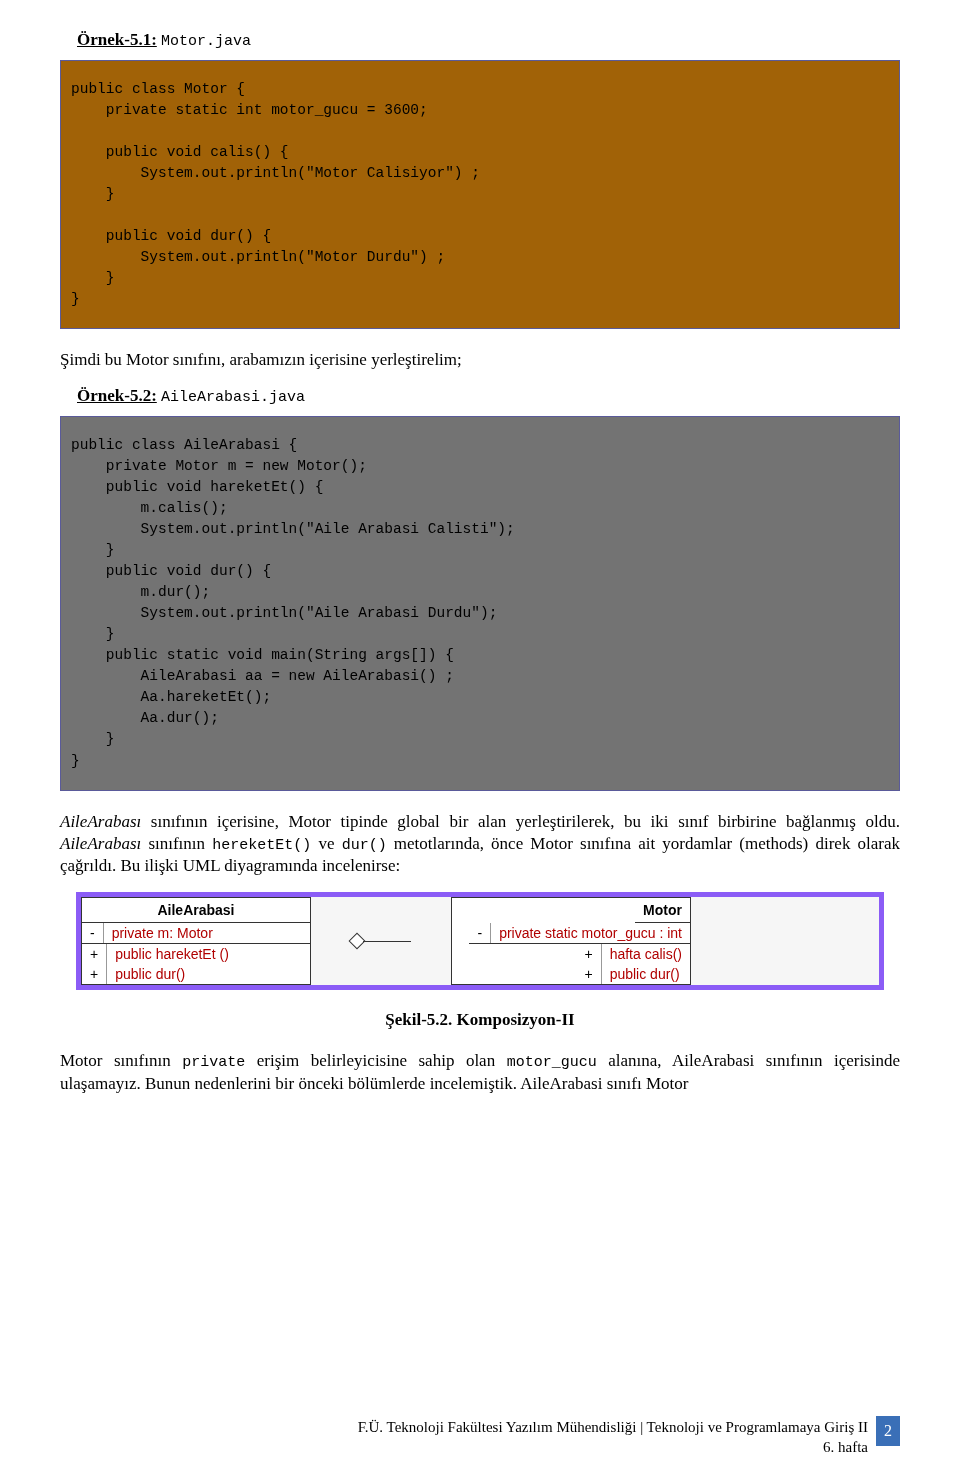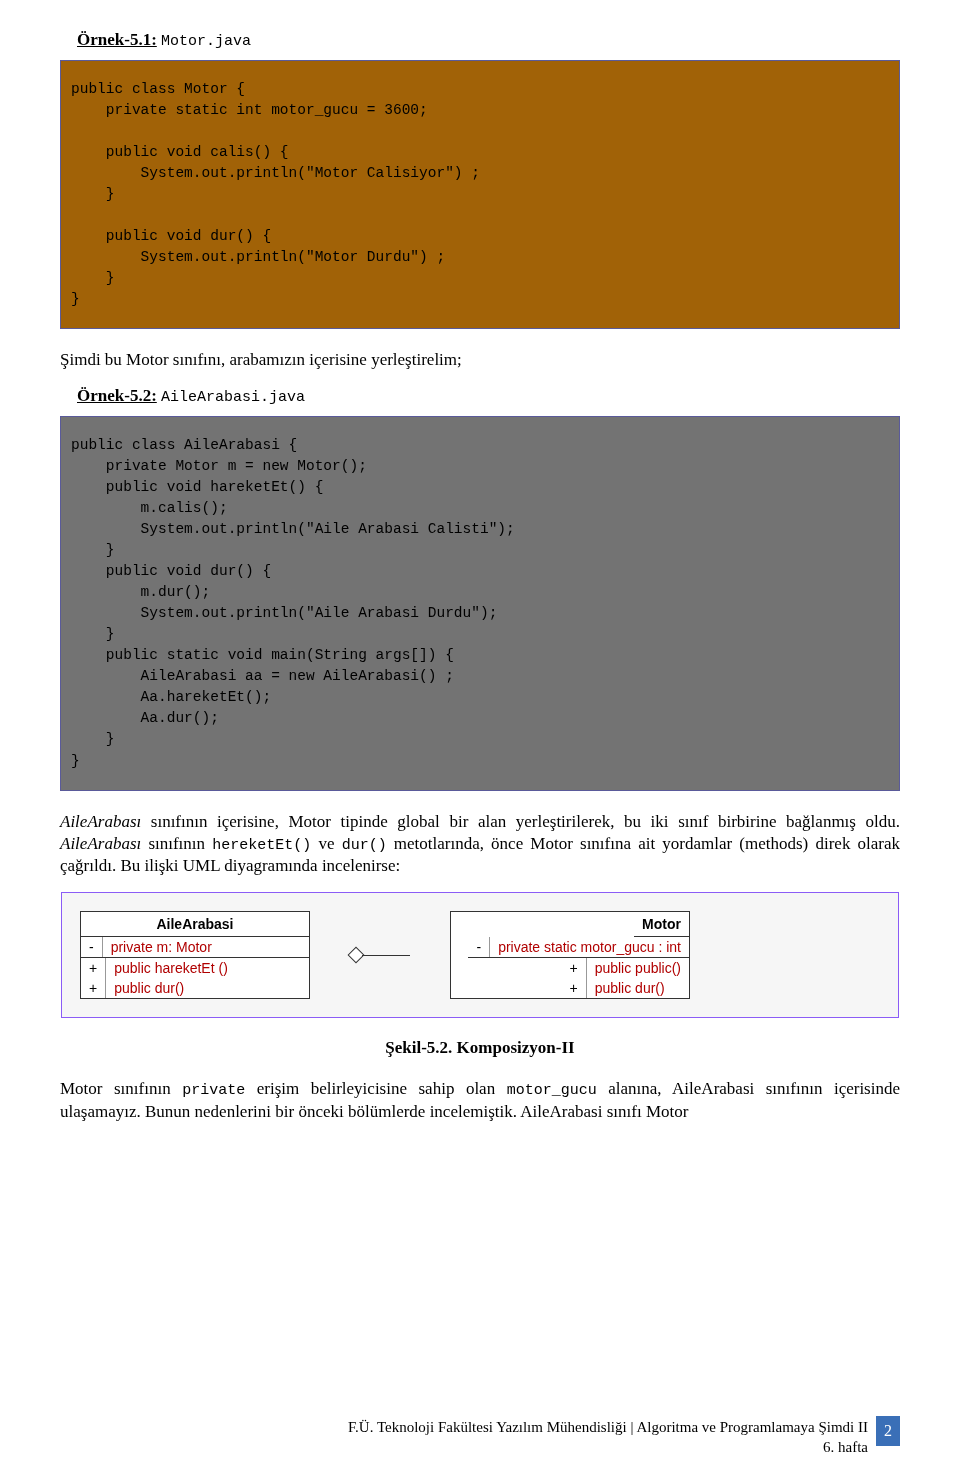--- a/index.html
+++ b/index.html
@@ -48,24 +48,23 @@
     }
     .body-text {
       font-size: 17px;
       line-height: 1.3;
       margin: 15px 0;
       text-align: justify;
     }
     .inline-code { font-family: "Courier New", monospace; font-size: 15px; }
     .italic { font-style: italic; }
     .uml-container {
-      border: 1px solid #8b5cf6;
+      border: 5px solid #8b5cf6;
       background: #f6f6f6;
-      padding: 18px;
-      margin: 10px 1px;
+      margin: 10px 16px;
     }
     .uml-row {
       display: flex;
       align-items: center;
       gap: 40px;
     }
     .uml-class {
       background: #fff;
       border: 1px solid #333;
       font-family: Arial, sans-serif;
@@ -253,21 +252,21 @@
           <td class="uml-red">private static motor_gucu :  int</td>
         </tr>
             </tbody>
           </table>
       </div>
       <div class="uml-section">
         <table>
           <tbody>
               <tr>
             <td class="vis">+</td>
-            <td class="uml-red">public public()</td>
+            <td class="uml-red">hafta calis()</td>
           </tr>
           <tr>
             <td class="vis">+</td>
             <td class="uml-red">public dur()</td>
           </tr>
         </tbody>
           </table>
       </div>
     </div>
   </div>
@@ -275,18 +274,18 @@
 
 <p class="figure-caption">Şekil-5.2.   Komposizyon-II</p>
 
 <p class="body-text">
   <span>Motor sınıfının </span><span class="inline-code">private</span><span> erişim belirleyicisine sahip olan </span><span class="inline-code">motor_gucu</span><span> alanına, AileArabasi sınıfının içerisinde ulaşamayız. Bunun nedenlerini bir önceki bölümlerde incelemiştik. AileArabasi sınıfı Motor</span>
 </p>
 
 <div class="footer">
   <div class="footer-inner">
     <div class="footer-text">
-      <div>F.Ü. Teknoloji Fakültesi Yazılım Mühendisliği | Algoritma ve Programlamaya Şimdi II</div>
+      <div>F.Ü. Teknoloji Fakültesi Yazılım Mühendisliği | Teknoloji ve Programlamaya Giriş II</div>
       <div>6. hafta</div>
     </div>
     <div class="page-number-badge">2</div>
   </div>
 </div>
 
 </body></html>

